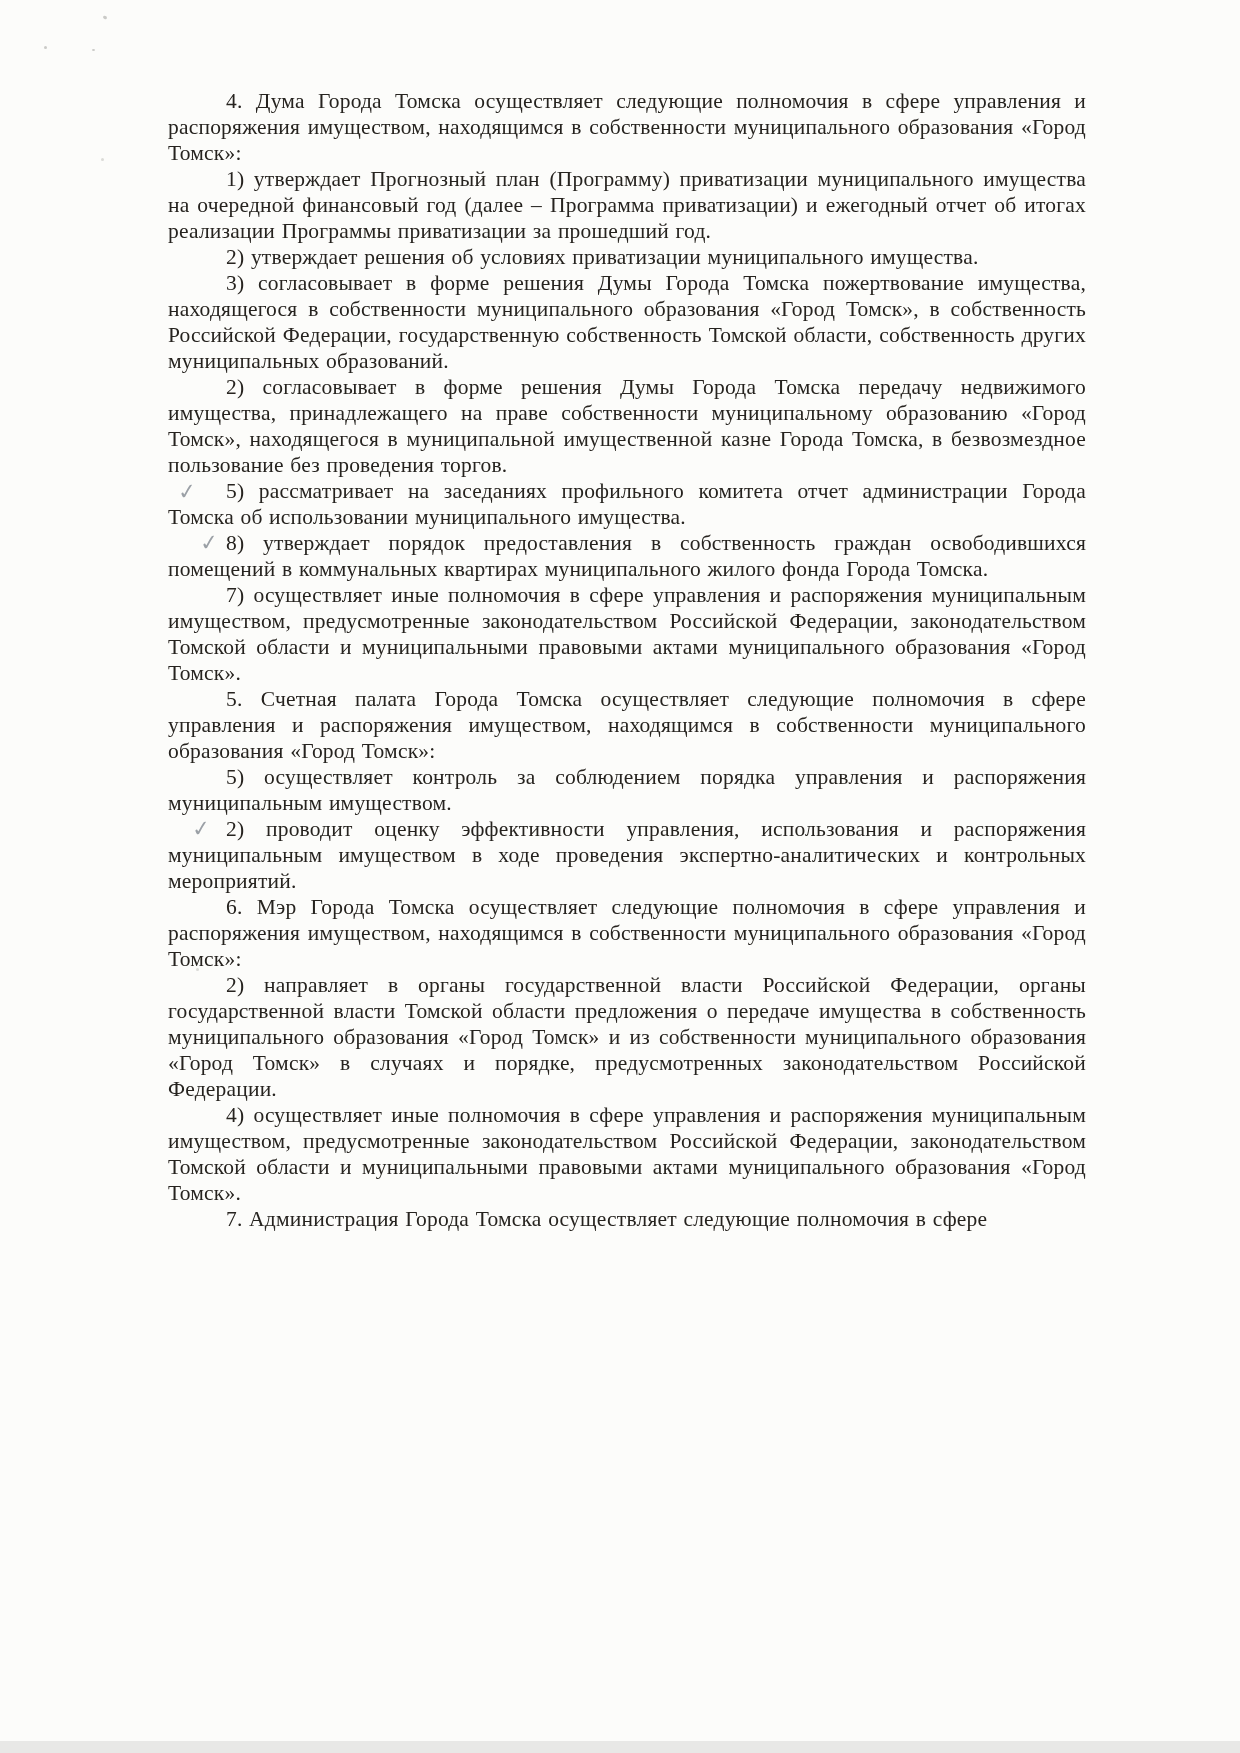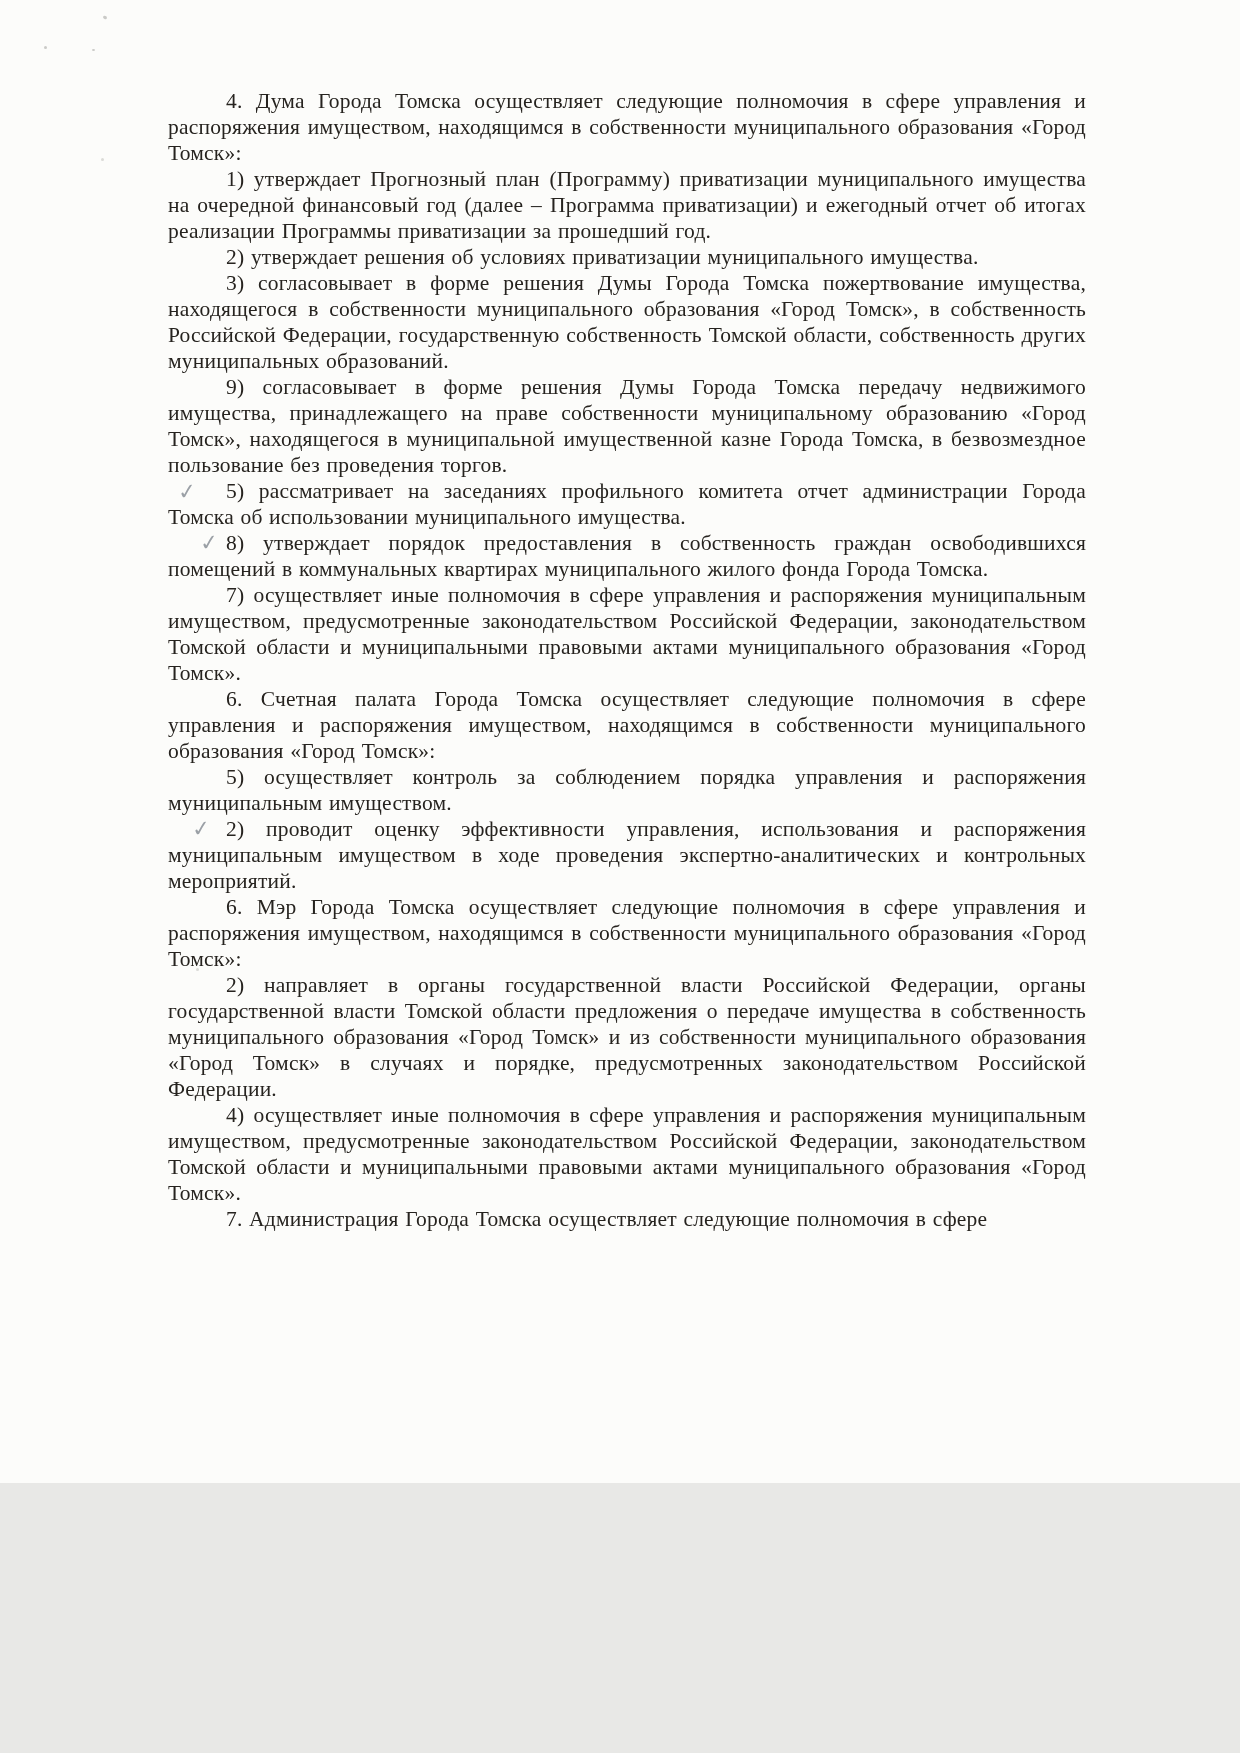--- a/index.html
+++ b/index.html
@@ -3,21 +3,21 @@
 <meta charset="utf-8">
 <style>
   html, body { margin: 0; padding: 0; }
   body {
     background: #e8e8e6;
     font-family: "Liberation Serif", "DejaVu Serif", serif;
   }
   .page {
     position: relative;
     width: 1240px;
-    height: 1483px;
+    height: 1741px;
     margin: 0 auto;
     background: #fcfcfa;
     overflow: hidden;
     color: #26231f;
   }
   .content {
     position: absolute;
     left: 168px;
     top: 88px;
     width: 918px;
@@ -83,39 +83,39 @@
 
     <p class="para">
       <span class="para-text">2) утверждает решения об условиях приватизации муниципального имущества.</span>
     </p>
 
     <p class="para">
       <span class="para-text">3) согласовывает в форме решения Думы Города Томска пожертвование имущества, находящегося в собственности муниципального образования «Город Томск», в собственность Российской Федерации, государственную собственность Томской области, собственность других муниципальных образований.</span>
     </p>
 
     <p class="para">
-      <span class="para-text">9) согласовывает в форме решения Думы Города Томска передачу недвижимого имущества, принадлежащего на праве собственности муниципальному образованию «Город Томск», находящегося в муниципальной имущественной казне Города Томска, в безвозмездное пользование без проведения торгов.</span>
+      <span class="para-text">2) согласовывает в форме решения Думы Города Томска передачу недвижимого имущества, принадлежащего на праве собственности муниципальному образованию «Город Томск», находящегося в муниципальной имущественной казне Города Томска, в безвозмездное пользование без проведения торгов.</span>
     </p>
 
     <p class="para">
       <span class="check check-1">✓</span>
       <span class="para-text">5) рассматривает на заседаниях профильного комитета отчет администрации Города Томска об использовании муниципального имущества.</span>
     </p>
 
     <p class="para">
       <span class="check check-2">✓</span>
       <span class="para-text">8) утверждает порядок предоставления в собственность граждан освободившихся помещений в коммунальных квартирах муниципального жилого фонда Города Томска.</span>
     </p>
 
     <p class="para">
       <span class="para-text">7) осуществляет иные полномочия в сфере управления и распоряжения муниципальным имуществом, предусмотренные законодательством Российской Федерации, законодательством Томской области и муниципальными правовыми актами муниципального образования «Город Томск».</span>
     </p>
 
     <p class="para">
-      <span class="para-text">6. Счетная палата Города Томска осуществляет следующие полномочия в сфере управления и распоряжения имуществом, находящимся в собственности муниципального образования «Город Томск»:</span>
+      <span class="para-text">5. Счетная палата Города Томска осуществляет следующие полномочия в сфере управления и распоряжения имуществом, находящимся в собственности муниципального образования «Город Томск»:</span>
     </p>
 
     <p class="para">
       <span class="para-text">5) осуществляет контроль за соблюдением порядка управления и распоряжения муниципальным имуществом.</span>
     </p>
 
     <p class="para">
       <span class="check check-3">✓</span>
       <span class="para-text">2) проводит оценку эффективности управления, использования и распоряжения муниципальным имуществом в ходе проведения экспертно-аналитических и контрольных мероприятий.</span>
     </p>

